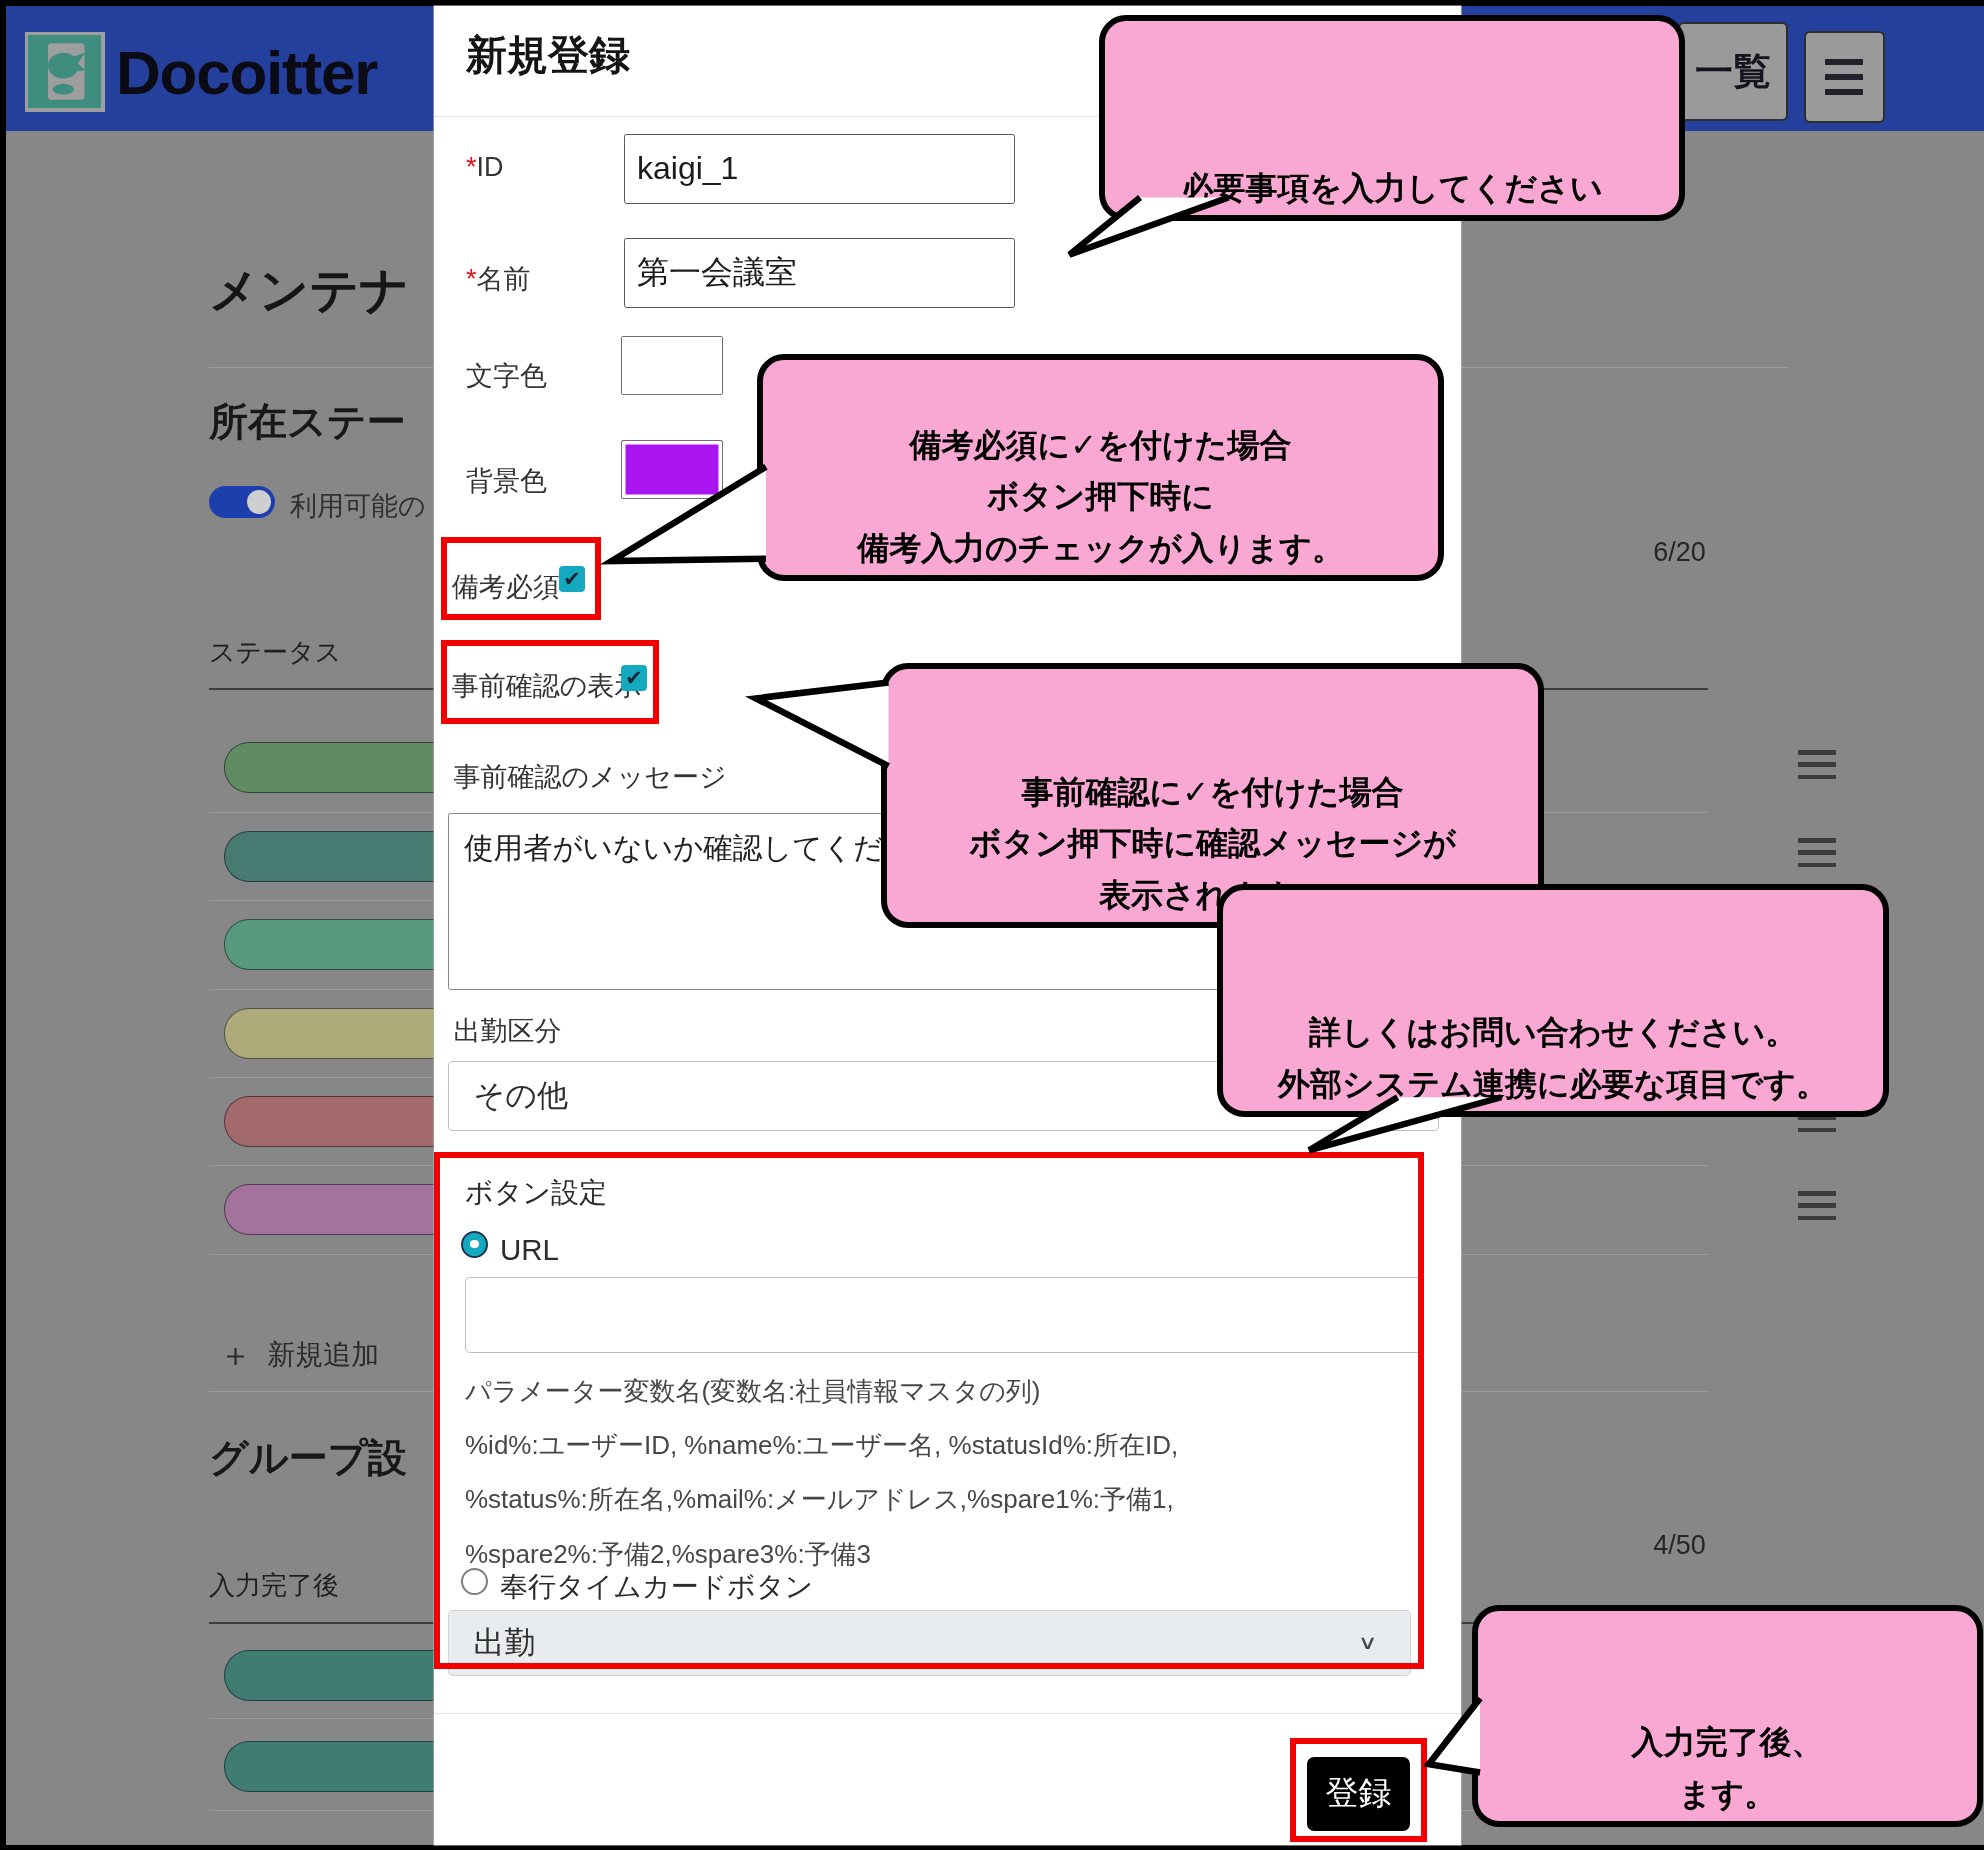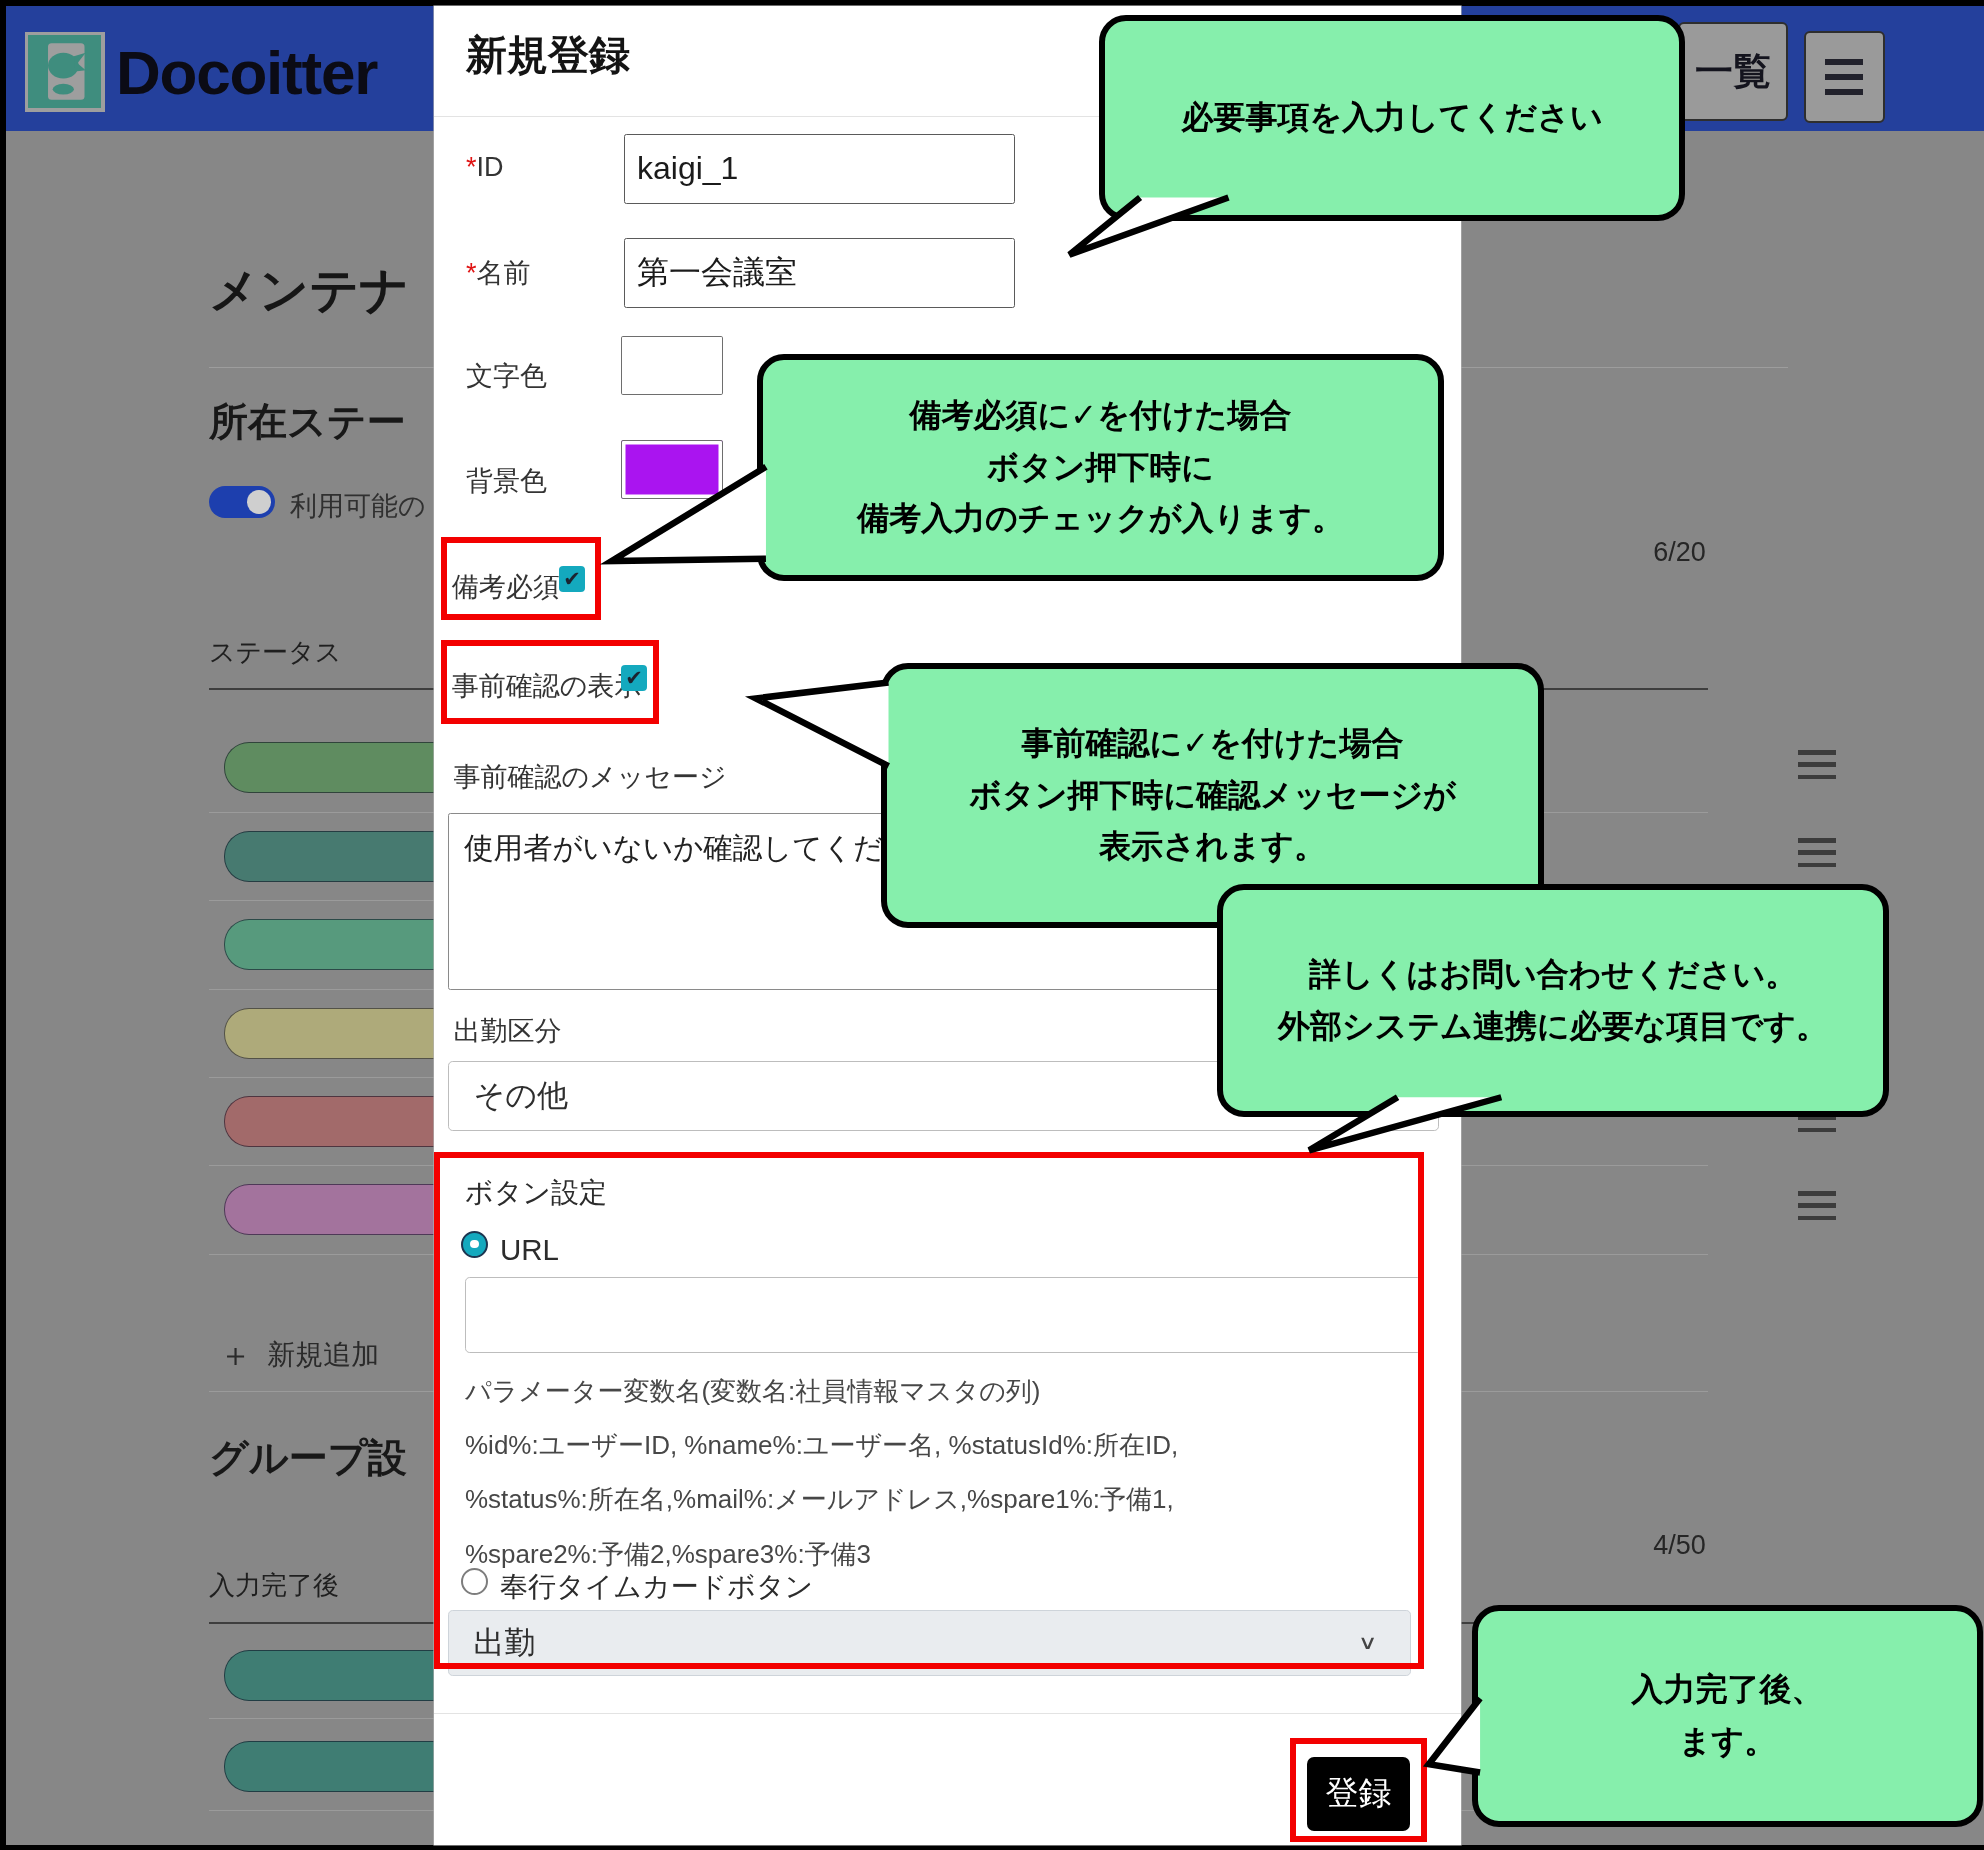--- a/index.html
+++ b/index.html
@@ -65,22 +65,22 @@
   .chev{position:absolute;right:32px;font-size:27px;color:#444;transform:scaleY(.72);}
   .radio-on{width:27px;height:27px;border-radius:50%;background:#14a9be;border:2.9px solid #1c3550;box-sizing:border-box;
             display:flex;align-items:center;justify-content:center;}
   .radio-on i{width:8.2px;height:8.2px;border-radius:50%;background:#fff;}
   .radio-off{width:27px;height:27px;border-radius:50%;background:#fff;border:2.4px solid #7d7d7d;box-sizing:border-box;}
   .ptext{font-size:26px;color:#474747;white-space:nowrap;}
   #m-footer-sep{left:0;top:1707px;width:1027px;height:1.2px;background:#e3e3e3;}
   #submit{left:873px;top:1751px;width:103px;height:74px;background:#000000;border-radius:7px;
           color:#fff;font-size:33px;display:flex;align-items:center;justify-content:center;}
   
-  .bubble{background:#86efac;border:6.5px solid #000;border-radius:27px;z-index:30;
-          display:flex;flex-direction:column;align-items:center;justify-content:center;}
+  .bubble{background:#f9a8d4;border:6.5px solid #000;border-radius:27px;z-index:30;
+          display:flex;flex-direction:column;align-items:center;justify-content:flex-end;}
   .bubble .bl{font-size:32px;font-weight:700;color:#000;line-height:1.62;white-space:nowrap;text-align:center;}
   #tails{left:0;top:0;width:1985px;height:1851px;z-index:31;pointer-events:none;}
 </style>
 </head>
 <body>
 
 <div id="page" class="abs">
 
   <div id="topbar" class="abs">
     <div id="logo" class="abs">
@@ -197,21 +197,21 @@
 
 <div id="modal" class="abs">
   <div id="m-title" class="abs">新規登録</div>
   <div id="m-sep" class="abs"></div>
 
   <div class="abs flabel" style="left:32px;top:146px;"><span class="req">*</span><span>ID</span></div>
   <div class="abs tinput" style="left:190px;top:128px;width:377px;height:68px;">
       <span>kaigi_1</span>
     </div>
 
-  <div class="abs flabel" style="left:32px;top:249px;"><span class="req">*</span><span>名前</span></div>
+  <div class="abs flabel" style="left:32px;top:255px;"><span class="req">*</span><span>名前</span></div>
   <div class="abs tinput" style="left:190px;top:232px;width:377px;height:68px;">
       <span>第一会議室</span>
     </div>
 
   <div class="abs flabel" style="left:32px;top:352px;">文字色</div>
   <div class="abs swatch" style="left:187px;top:330px;width:100px;height:57px;background:#ffffff;"></div>
 
   <div class="abs flabel" style="left:32px;top:457px;">背景色</div>
   <div class="abs swatch" style="left: 187px; top: 434px; width: 100px; height: 57px; background-color: rgb(170, 20, 240);"></div>
 

